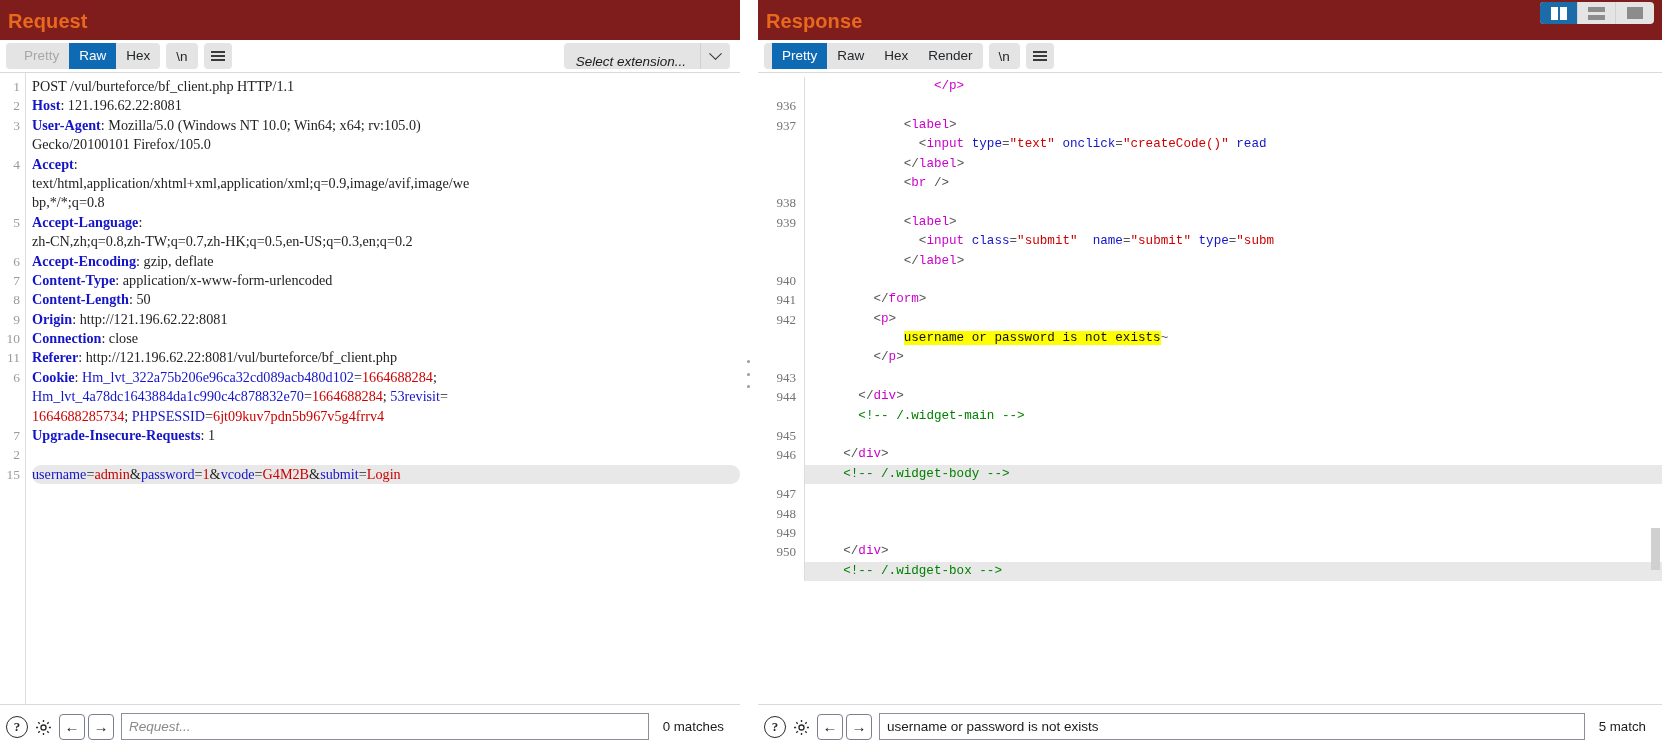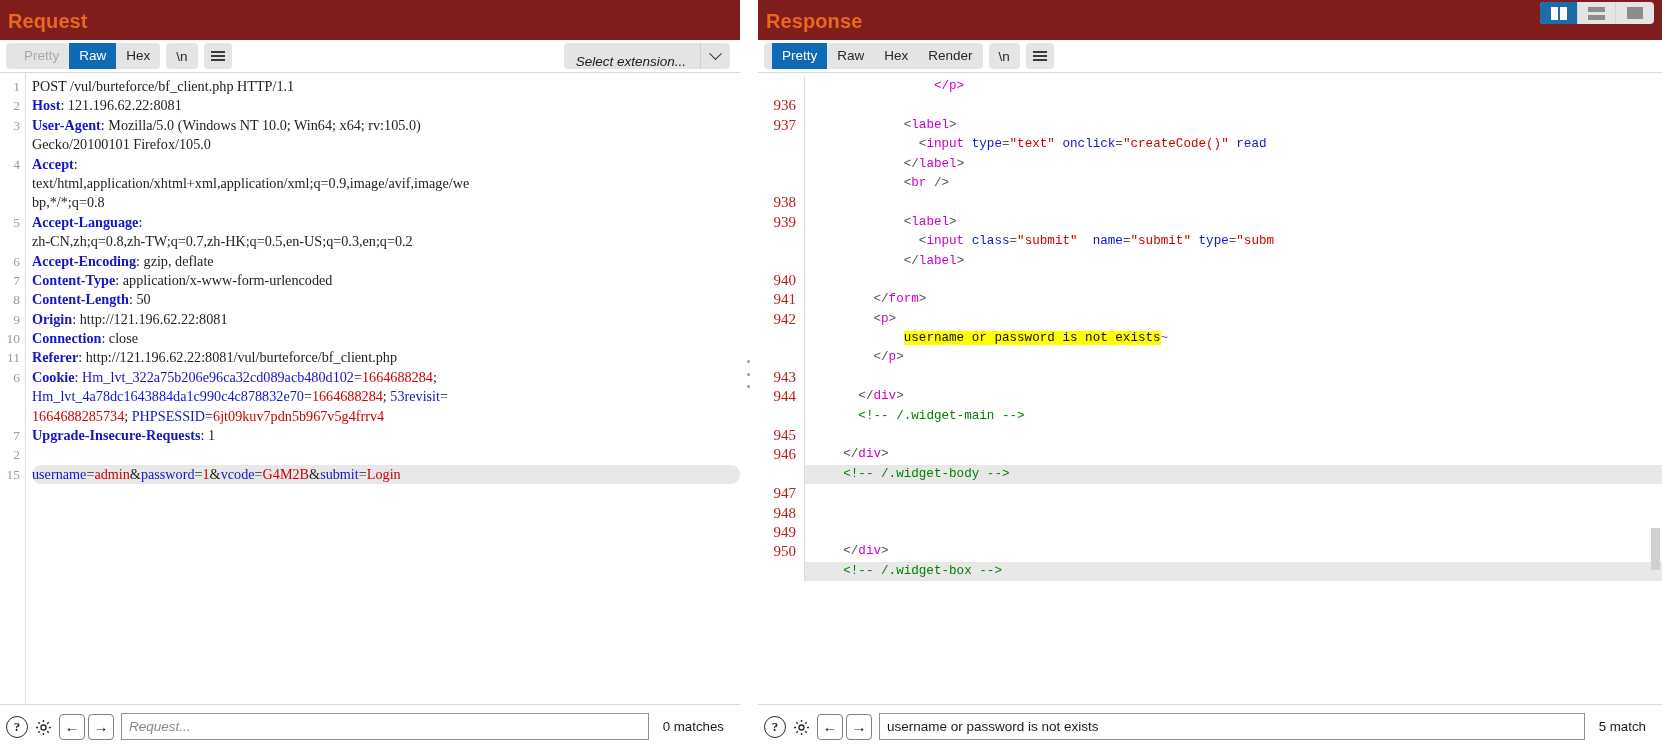--- a/index.html
+++ b/index.html
@@ -211,22 +211,22 @@
   .tagp  { color: #cc00cc; }   
   .punc  { color: #555; }      
   .attr  { color: #1414c8; }   
   .aval  { color: #cc0000; }   
   .cmt   { color: #008000; }   
   .hl    { background: #ffff00; }
 
   .resprow { display: flex; height: 19.4px; }
   .resprow .rn {
     width: 46px; flex: 0 0 46px; text-align: right; padding-right: 8px;
-    font-family: "Liberation Serif", serif; font-size: 15px;
-    color: #b91c1c; line-height: 19.4px;
+    font-family: "Liberation Serif", serif; font-size: 13px;
+    color: #737373; line-height: 19.4px;
   }
   .resprow .rc {
     flex: 1 1 auto; padding-left: 8px; white-space: pre;
     font-family: "Liberation Mono", monospace; font-size: 12.6px;
     line-height: 19.4px; border-left: 1px solid #dcdcdc;
   }
   .resprow.shaded .rc { background: #e8e8e8; }
 
   .scroll-thumb {
     position: absolute;

